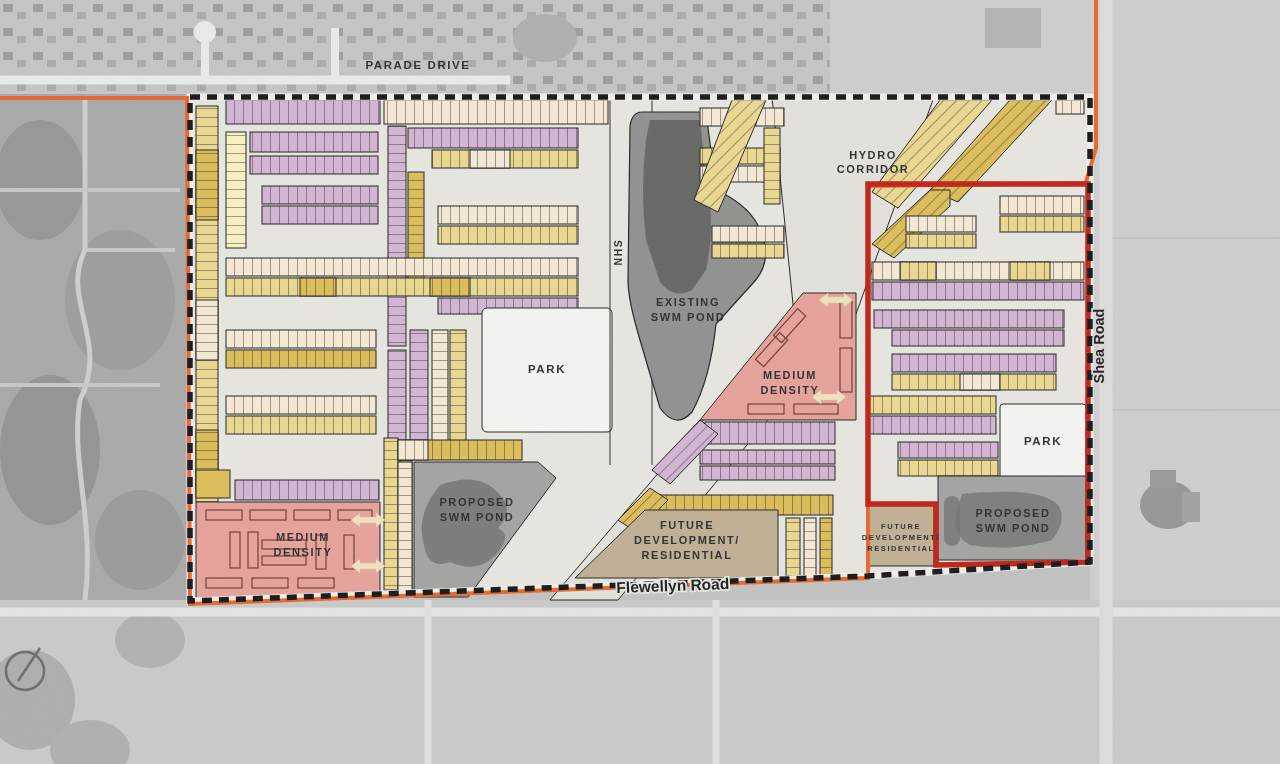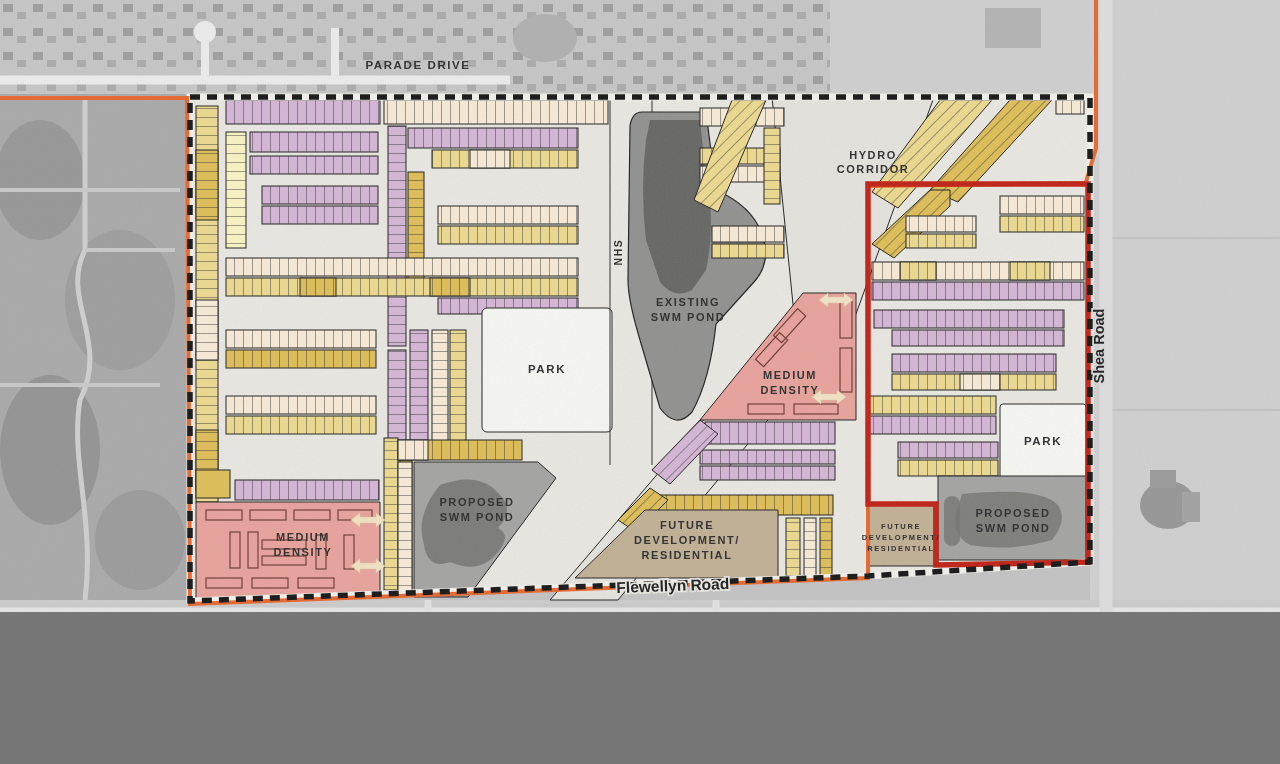--- a/index.html
+++ b/index.html
@@ -1,16 +1,16 @@
 <!DOCTYPE html>
 <html style="--c-base: #C3C3C3; --c-street: #E9E8E2; --c-purple: #D5B5D6; --c-cream: #F8EBD7; --c-corner: #FAF4C4; --c-y42: #EDDA8F; --c-g50: #DFBE56; --c-pink: #E8A29A; --c-tan: #C0B094; --c-park: #F7F7F3; --c-pondarea: #A3A3A1; --c-ponddark: #737371; --c-expond: #90908E; --c-exponddark: #5E5E5C; --c-hydro: #E4E3DD; --c-arrow: #F2E3C3; --c-boundary: #141414; --c-ueb: #E8662B; --c-eastparcel: #A9150F; --c-eastparcelmap: #C11F13; --c-maplabel: #2C2C2C; --c-figure_accent: #E07B22; --c-caption_gray: #6F6C66;"><head>
 <meta charset="utf-8">
 <style>
   html,body{margin:0;padding:0;background:#777;}
-  #stage{position:relative;width:1280px;height:612px;overflow:hidden;
+  #stage{position:relative;width:1280px;height:764px;overflow:hidden;
          font-family:"Liberation Sans",sans-serif;background:var(--c-base,#c3c3c3);}
   #stage svg{position:absolute;left:0;top:0;}
   .mlabel{font-family:"Liberation Sans",sans-serif;font-weight:bold;
           fill:var(--c-maplabel,#2c2c2c);letter-spacing:1.6px;}
   .roadlabel{font-family:"Liberation Sans",sans-serif;font-weight:bold;
              fill:#1c1c1c;paint-order:stroke;stroke:#e9e8e2;stroke-width:3.5px;}
   
   .legend-bar{position:absolute;left:0;top:645px;width:1280px;height:119px;}
   .compass{position:absolute;left:1198px;top:668px;}
 </style>

